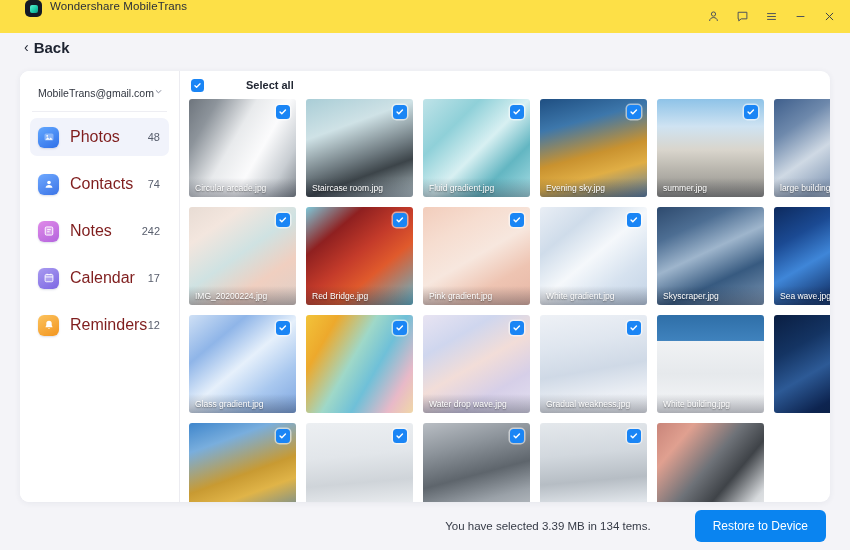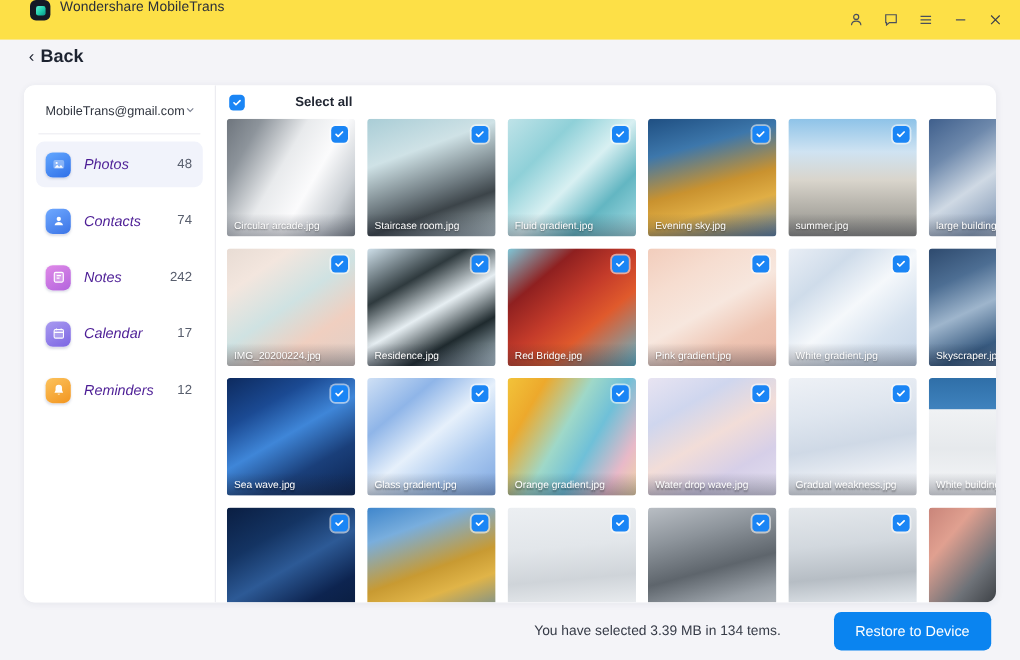--- a/index.html
+++ b/index.html
@@ -100,21 +100,21 @@
     color: #fff;
     box-shadow: 0 1px 2px rgba(60,70,120,.18);
   }
   .nav-ico svg { display: block; }
   .ico-photos    { background: linear-gradient(150deg,#63a8ff,#2f6fe8); }
   .ico-contacts  { background: linear-gradient(150deg,#6fa9ff,#3b74e6); }
   .ico-notes     { background: linear-gradient(150deg,#e08ae8,#b364dd); }
   .ico-calendar  { background: linear-gradient(150deg,#a99bf0,#7c66e3); }
   .ico-reminders { background: linear-gradient(150deg,#fcc35e,#f2951f); }
 
-  .nav-label { font-size: 12px; color: #4c1d95; flex: 1; font-style: italic; }
+  .nav-label { font-size: 16px; color: #7f1d1d; flex: 1; }
   .nav-count { font-size: 11px; color: #585e6d; }
 
   
   .content {
     flex: 1; display: flex; flex-direction: column;
     padding: 0 0 0 9px; overflow: hidden;
   }
   .selectall-row {
     height: 28px; display: flex; align-items: center; gap: 7px;
     padding-left: 2px; flex: none;
@@ -346,29 +346,20 @@
           <div class="tile">
             <div class="art" style="background:linear-gradient(145deg,#e8dcd4 0%,#f3e6de 22%,#cfe2e2 48%,#f0cfc0 72%,#dfd0c8 100%)"></div>
             <span class="cbx-tile">
               <svg width="9.5" height="9.5" viewBox="0 0 12 12" fill="none" stroke="#fff" stroke-width="1.8" stroke-linecap="round" stroke-linejoin="round">
                 <path d="M2.6 6.2l2.2 2.2L9.4 3.8"></path>
               </svg>
             </span>
             <span class="fname">IMG_20200224.jpg</span>
           </div>
           <div class="tile">
-            <div class="art" style="background:linear-gradient(150deg,#cfe0ea 0%,#2f3a3e 30%,#e6eef2 52%,#1f2a2e 74%,#b9ccd6 100%)"></div>
-            <span class="cbx-tile">
-              <svg width="9.5" height="9.5" viewBox="0 0 12 12" fill="none" stroke="#fff" stroke-width="1.8" stroke-linecap="round" stroke-linejoin="round">
-                <path d="M2.6 6.2l2.2 2.2L9.4 3.8"></path>
-              </svg>
-            </span>
-            <span class="fname">Residence.jpg</span>
-          </div>
-          <div class="tile">
             <div class="art" style="background:linear-gradient(140deg,#7fc7d8 0%,#8f2020 26%,#c43b2a 48%,#e05a2c 66%,#62b6cc 100%)"></div>
             <span class="cbx-tile">
               <svg width="9.5" height="9.5" viewBox="0 0 12 12" fill="none" stroke="#fff" stroke-width="1.8" stroke-linecap="round" stroke-linejoin="round">
                 <path d="M2.6 6.2l2.2 2.2L9.4 3.8"></path>
               </svg>
             </span>
             <span class="fname">Red Bridge.jpg</span>
           </div>
           <div class="tile">
             <div class="art" style="background:linear-gradient(150deg,#f2cdbc 0%,#f6ddd0 26%,#f7e7de 50%,#eec4b2 74%,#e7b7a6 100%)"></div>
@@ -410,21 +401,20 @@
             </span>
             <span class="fname">Glass gradient.jpg</span>
           </div>
           <div class="tile">
             <div class="art" style="background:linear-gradient(120deg,#f2c33a 0%,#eda92c 20%,#9fd8c8 44%,#6fc0d8 62%,#e8b9c8 84%,#f0d7a8 100%)"></div>
             <span class="cbx-tile">
               <svg width="9.5" height="9.5" viewBox="0 0 12 12" fill="none" stroke="#fff" stroke-width="1.8" stroke-linecap="round" stroke-linejoin="round">
                 <path d="M2.6 6.2l2.2 2.2L9.4 3.8"></path>
               </svg>
             </span>
-            <span class="fname">Orange gradient.jpg</span>
           </div>
           <div class="tile">
             <div class="art" style="background:linear-gradient(150deg,#e8e4f2 0%,#cfd6ee 26%,#f2ddd8 50%,#d6cfe8 74%,#e3dff0 100%)"></div>
             <span class="cbx-tile">
               <svg width="9.5" height="9.5" viewBox="0 0 12 12" fill="none" stroke="#fff" stroke-width="1.8" stroke-linecap="round" stroke-linejoin="round">
                 <path d="M2.6 6.2l2.2 2.2L9.4 3.8"></path>
               </svg>
             </span>
             <span class="fname">Water drop wave.jpg</span>
           </div>

